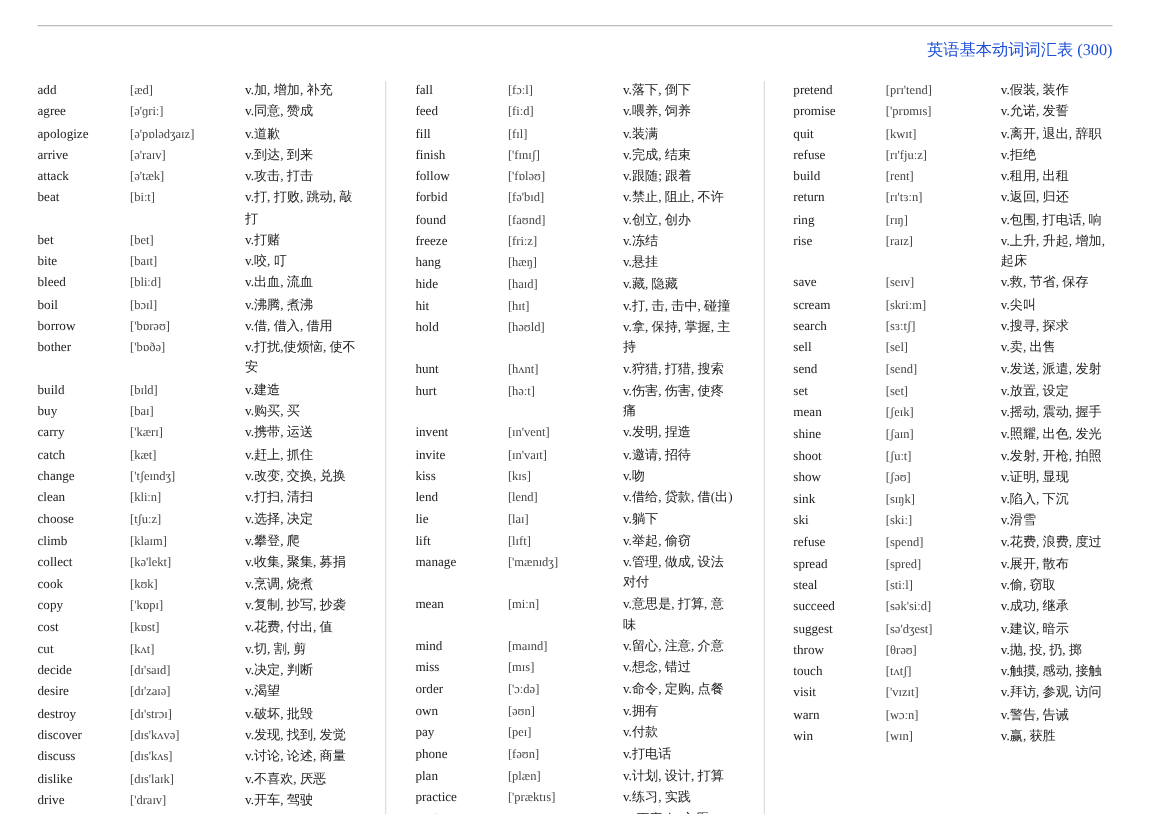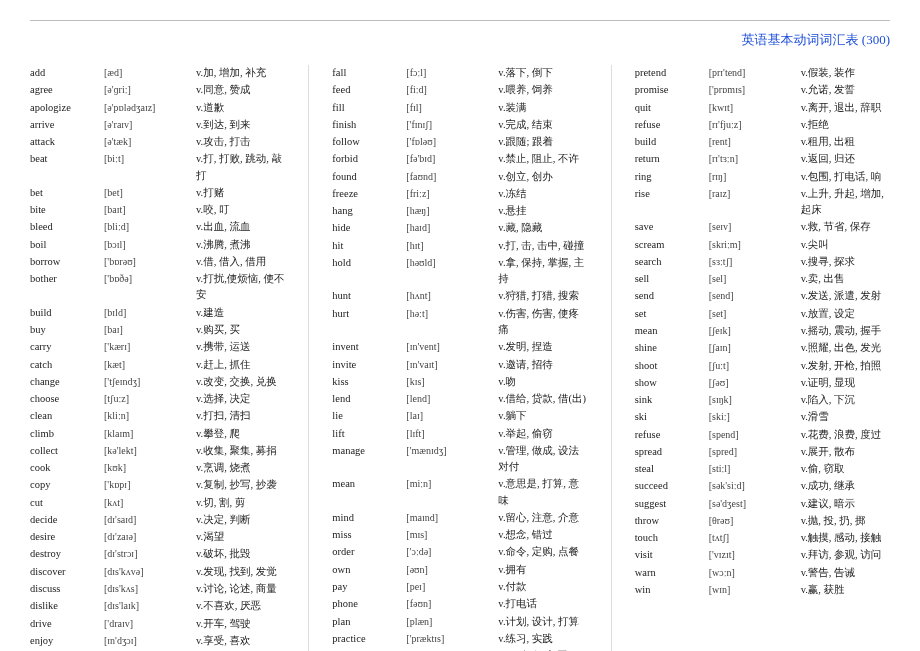--- a/index.html
+++ b/index.html
@@ -151,50 +151,55 @@
         <span class="word-en">catch</span>
         <span class="word-ph">[kæt]</span>
         <span class="word-cn">v.赶上, 抓住</span>
       </div>
       <div class="word-row">
         <span class="word-en">change</span>
         <span class="word-ph">['tʃeɪndʒ]</span>
         <span class="word-cn">v.改变, 交换, 兑换</span>
       </div>
       <div class="word-row">
+        <span class="word-en">clean</span>
+        <span class="word-ph">[kliːn]</span>
+        <span class="word-cn">v.打扫, 清扫</span>
+      </div>
+      <div class="word-row">
         <span class="word-en">choose</span>
         <span class="word-ph">[tʃuːz]</span>
         <span class="word-cn">v.选择, 决定</span>
       </div>
       <div class="word-row">
-        <span class="word-en">clean</span>
-        <span class="word-ph">[kliːn]</span>
-        <span class="word-cn">v.打扫, 清扫</span>
-      </div>
-      <div class="word-row">
         <span class="word-en">climb</span>
         <span class="word-ph">[klaɪm]</span>
         <span class="word-cn">v.攀登, 爬</span>
       </div>
       <div class="word-row">
         <span class="word-en">collect</span>
         <span class="word-ph">[kə'lekt]</span>
         <span class="word-cn">v.收集, 聚集, 募捐</span>
       </div>
       <div class="word-row">
         <span class="word-en">cook</span>
         <span class="word-ph">[kʊk]</span>
         <span class="word-cn">v.烹调, 烧煮</span>
       </div>
       <div class="word-row">
         <span class="word-en">copy</span>
         <span class="word-ph">['kɒpɪ]</span>
         <span class="word-cn">v.复制, 抄写, 抄袭</span>
       </div>
       <div class="word-row">
+        <span class="word-en">cost</span>
+        <span class="word-ph">[kɒst]</span>
+        <span class="word-cn">v.花费, 付出, 值</span>
+      </div>
+      <div class="word-row">
         <span class="word-en">cut</span>
         <span class="word-ph">[kʌt]</span>
         <span class="word-cn">v.切, 割, 剪</span>
       </div>
       <div class="word-row">
         <span class="word-en">decide</span>
         <span class="word-ph">[dɪ'saɪd]</span>
         <span class="word-cn">v.决定, 判断</span>
       </div>
       <div class="word-row">

